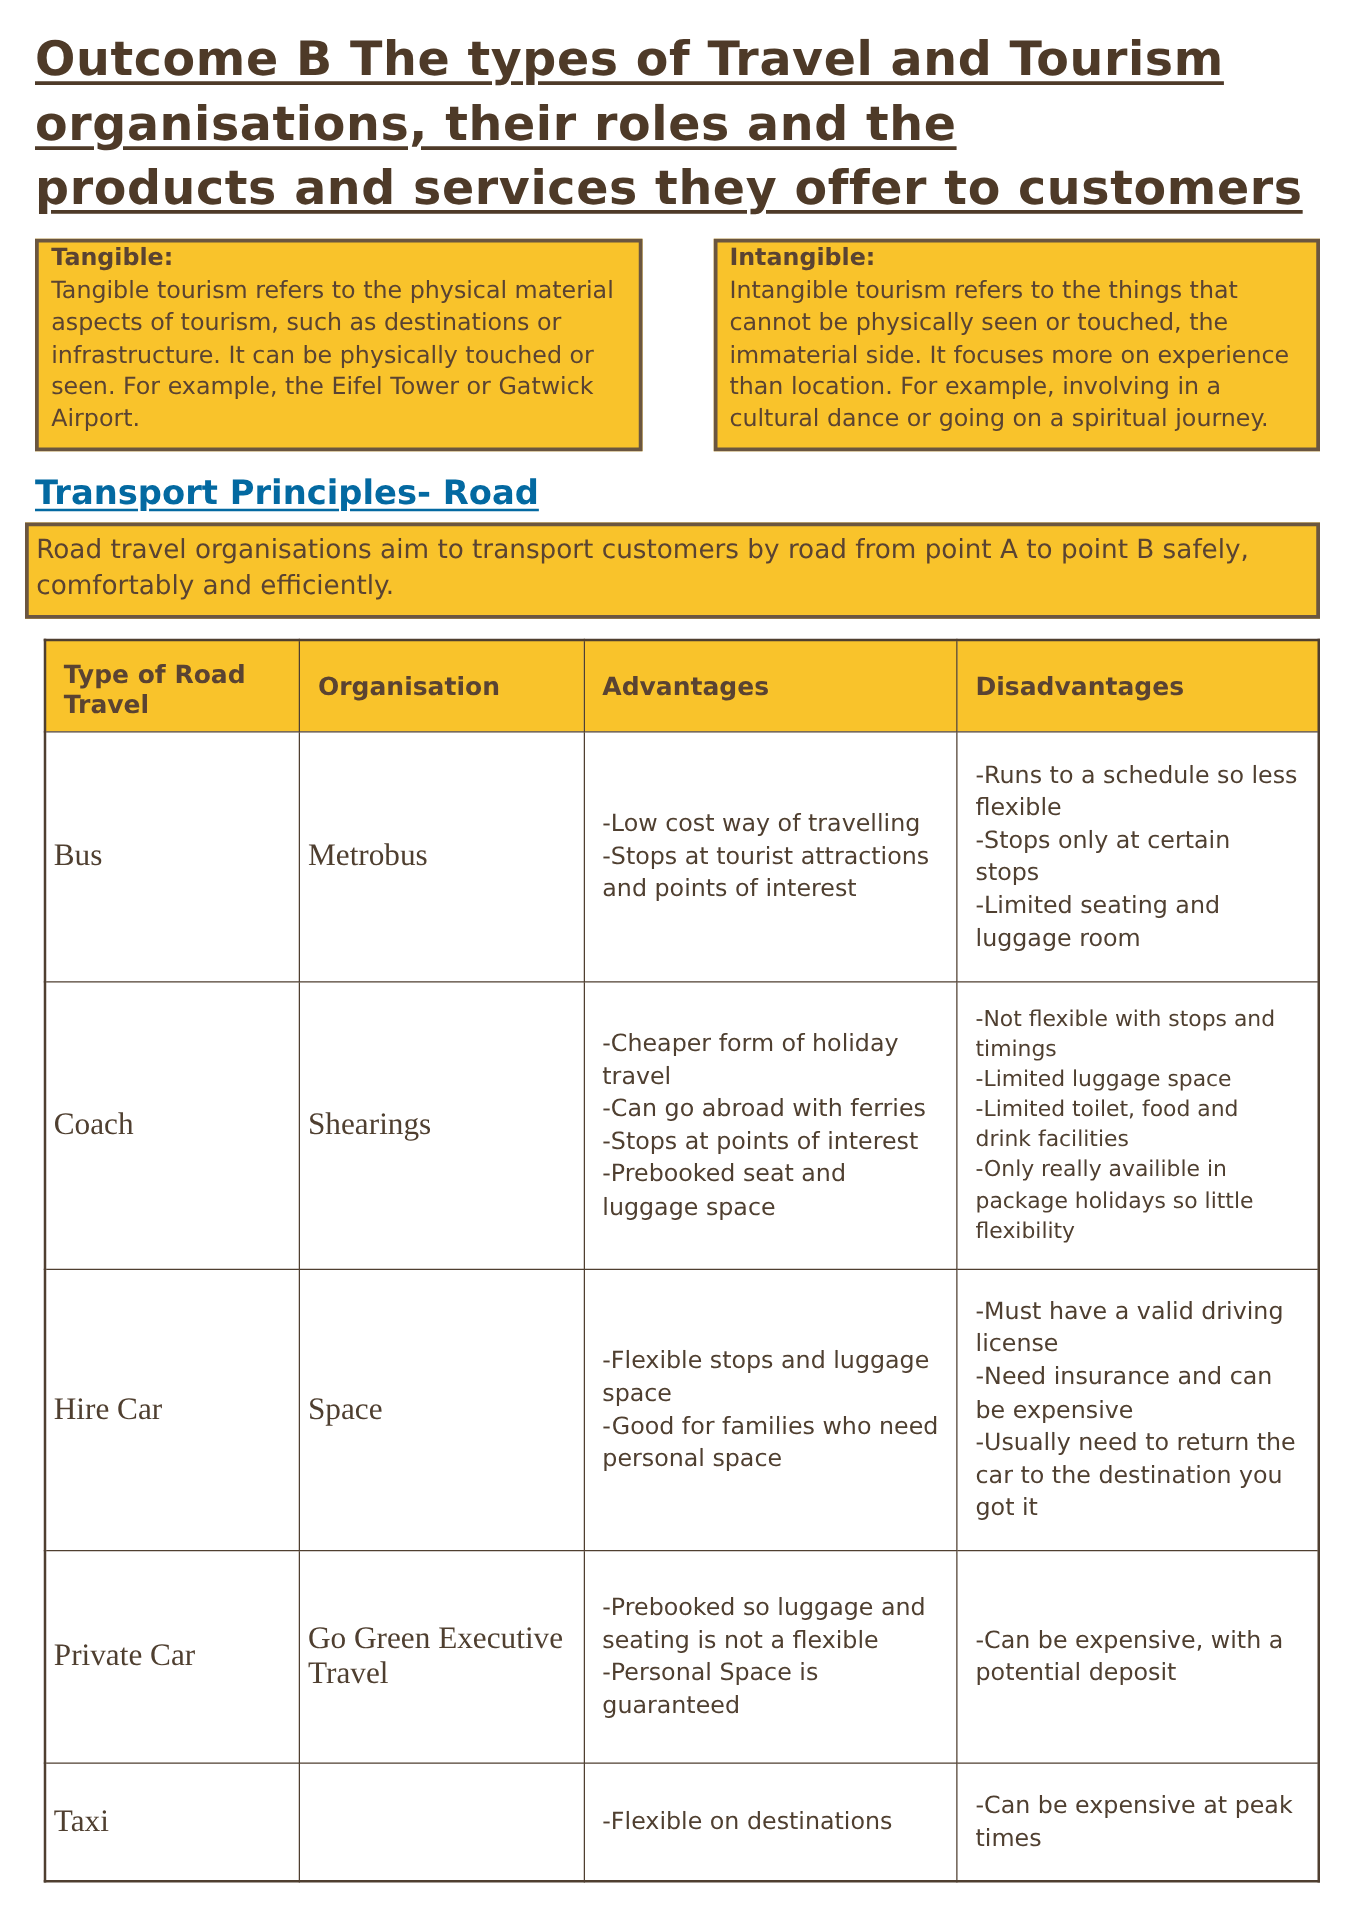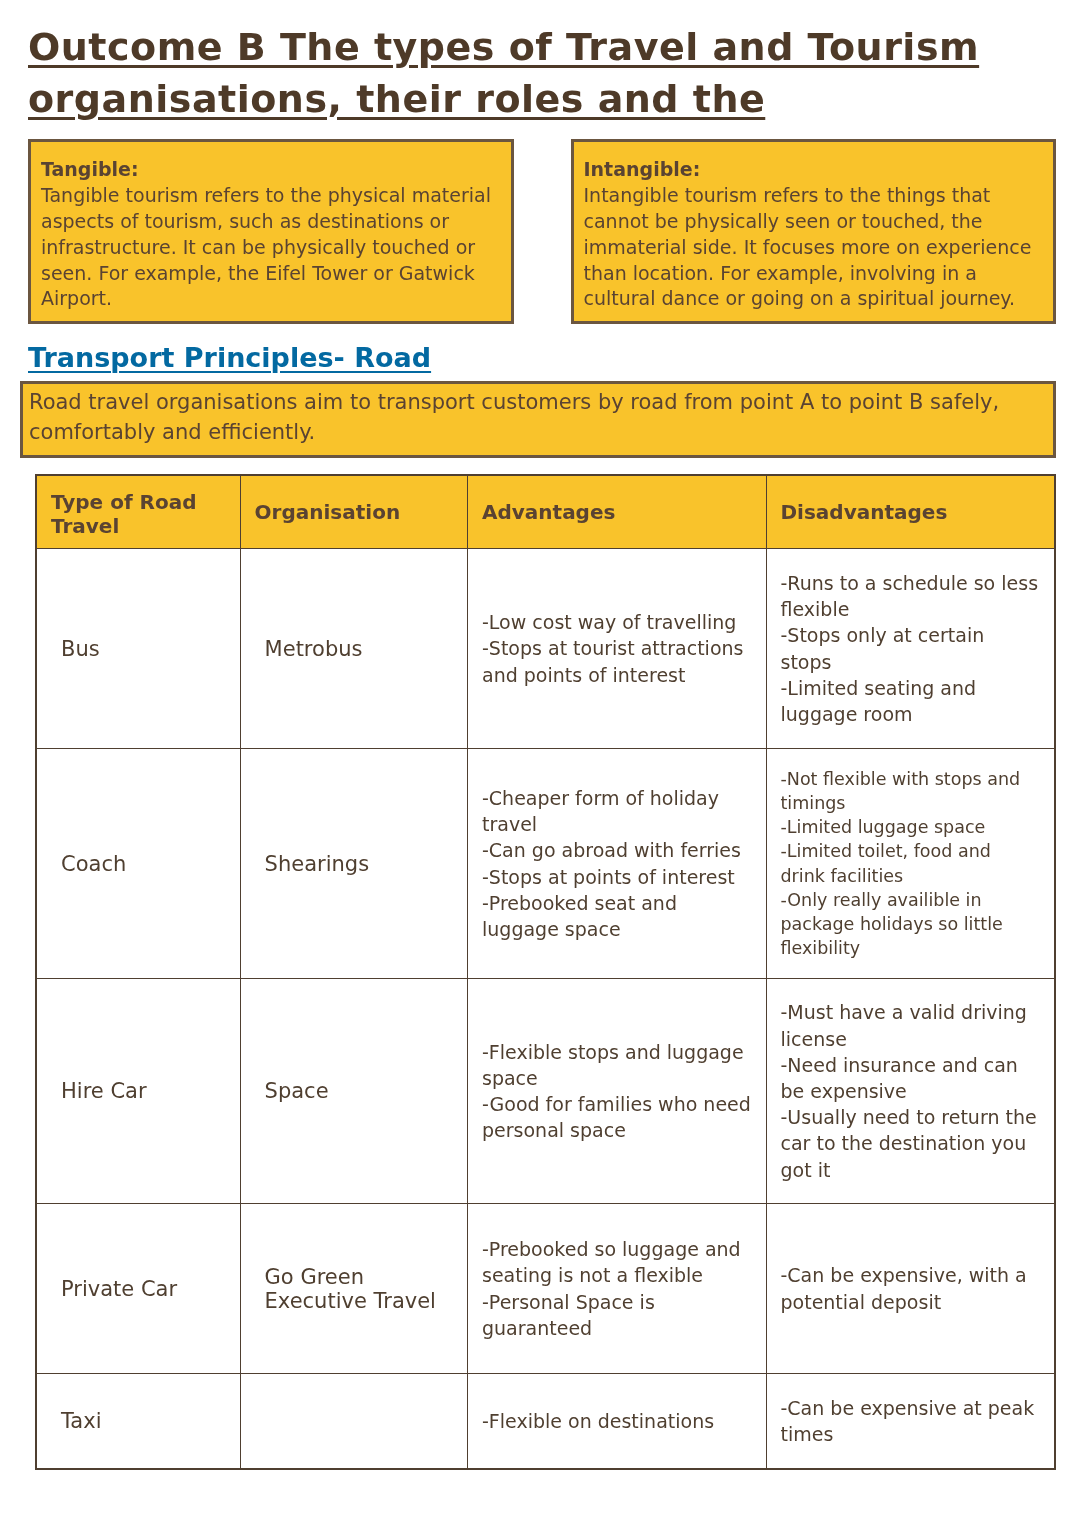--- a/index.html
+++ b/index.html
@@ -44,21 +44,21 @@
     display: flex;
     gap: 57px;
     align-items: flex-start;
     margin-top: 6px;
   }
   .def-box {
     box-sizing: border-box;
     width: 486px;
     background: #f9c32b;
     border: 3px solid #6b5640;
-    padding: 15px 10px 9px 10px;
+    padding: 0 10px 9px 10px;
     font-size: 19px;
     line-height: 1.36;
     color: #5a4332;
   }
   .def-heading {
     font-weight: bold;
     display: block;
   }
 
   
@@ -107,43 +107,45 @@
   .road-table th {
     background: #f9c32b;
     text-align: left;
     font-size: 20px;
     font-weight: bold;
     color: #5a4332;
     padding: 10px 14px;
   }
   .road-table th.col-type { vertical-align: top; padding-top: 14px; }
   .cell-type, .cell-org {
-    font-size: 21px;
-    padding: 10px 24px;
+    font-size: 25px;
+    padding: 10px 6px;
     color: #4f3f30;
+    font-family: Liberation Serif, serif;
   }
   .cell-adv, .cell-dis {
     font-size: 19px;
     line-height: 1.38;
     padding: 12px 14px;
     white-space: pre-line;
     color: #4f3f30;
   }
   .cell-dis-small {
     font-size: 17.5px;
   }
 </style>
 </head>
 <body>
 
 <div class="page">
 
   <h1 class="doc-title">
     <span class="title-line-block"><span class="title-line">Outcome B The types of Travel and Tourism</span></span>
     <span class="title-line-block"><span class="title-line">organisations, their roles and the </span></span>
+    <span class="title-line-block"><span class="title-line">products and services they offer to customers</span></span>
   </h1>
 
   <div class="def-row">
     <div class="def-box">
       <span class="def-heading">Tangible:</span>
       <span>Tangible tourism refers to the physical material aspects of tourism, such as destinations or infrastructure. It can be physically touched or seen. For example, the Eifel Tower or Gatwick Airport.</span>
     </div>
     <div class="def-box">
       <span class="def-heading">Intangible:</span>
       <span>Intangible tourism refers to the things that cannot be physically seen or touched, the immaterial side. It focuses more on experience than location. For example, involving in a cultural dance or going on a spiritual journey.</span>

